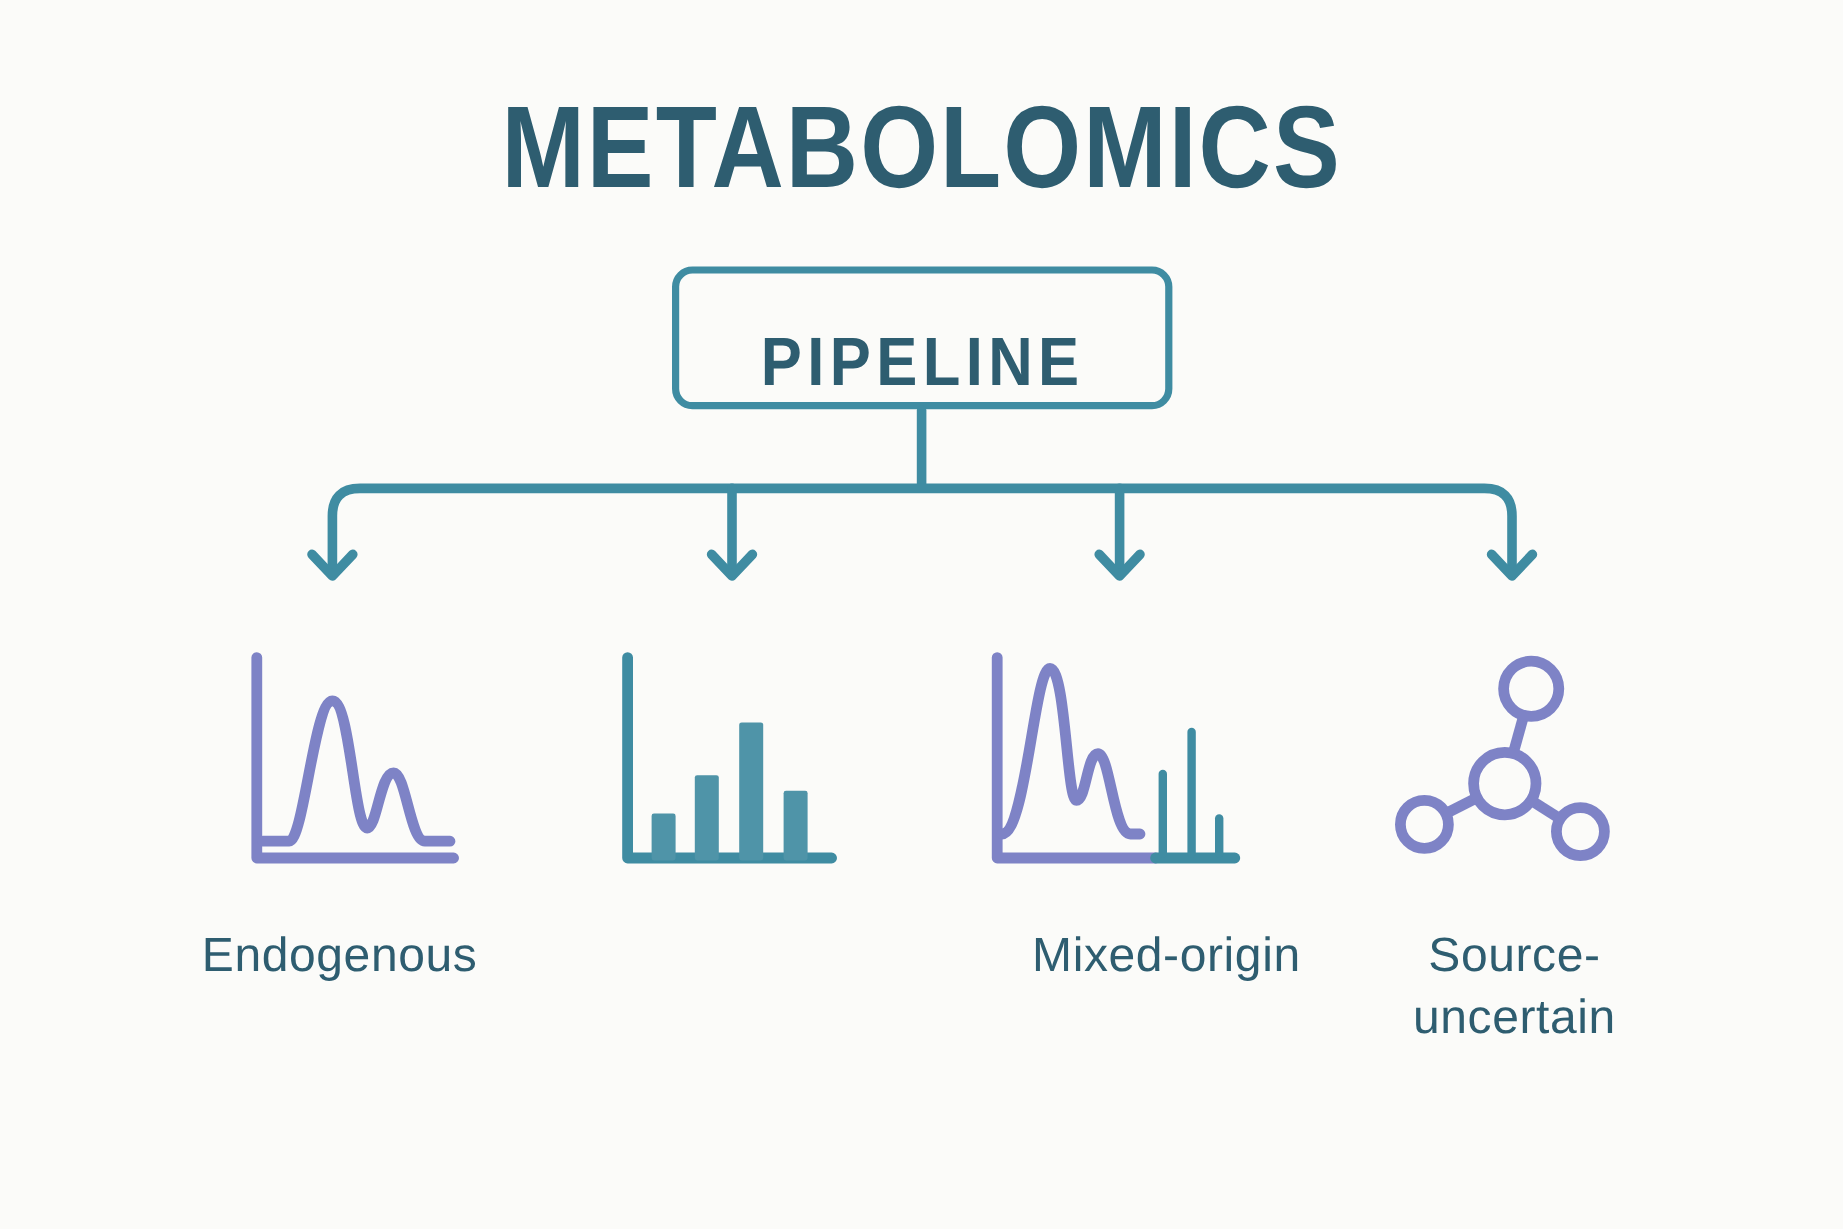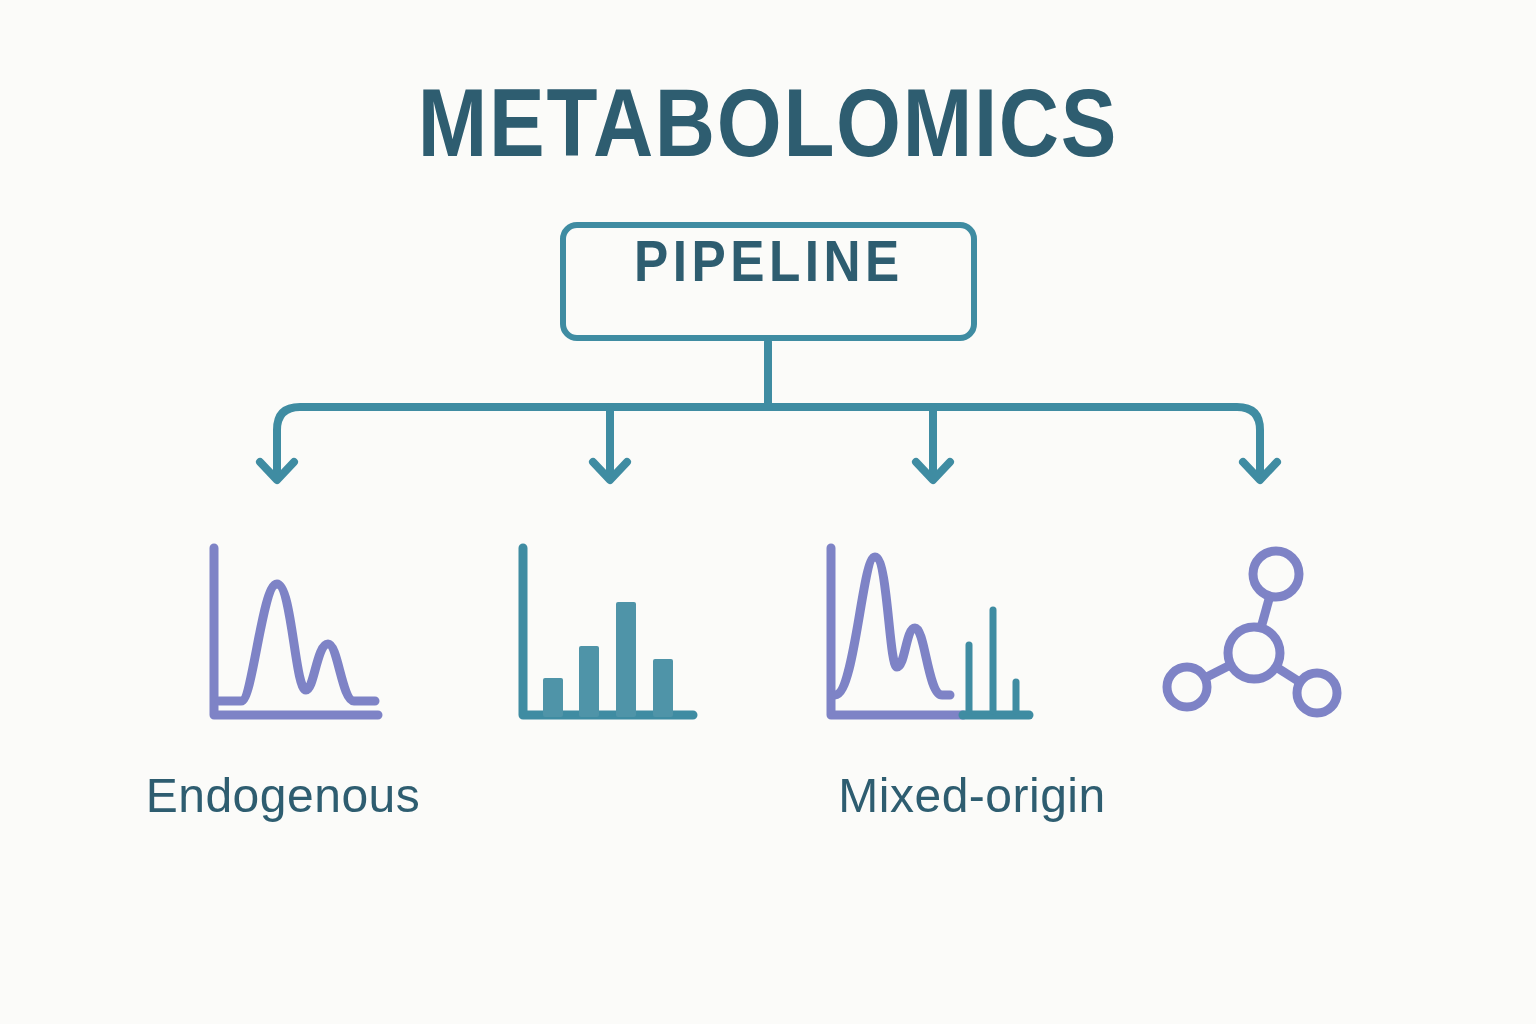--- a/index.html
+++ b/index.html
@@ -34,21 +34,21 @@
     transform-origin:center;
     white-space:nowrap;
   }
   .pipeline-box{
     position:absolute;
     left:560px;top:222px;
     width:417px;height:119px;
     border:6px solid var(--teal-stroke);
     border-radius:17px;
     background:var(--background);
-    display:flex;align-items:flex-start;justify-content:center;
+    display:flex;align-items:flex-end;justify-content:center;
   }
   .pipeline-label{
     font-size:57px;
     font-weight:700;
     letter-spacing:5px;
     color:var(--dark-teal-text);
     transform:scaleX(0.9);
     transform-origin:center;
     white-space:nowrap;
   }
@@ -63,21 +63,21 @@
   .fill-bg{fill:var(--background);}
   .no-fill{fill:none;}
   .icon{position:absolute;}
   .icon-endogenous{left:204px;top:540px;}
   .icon-exogenous{left:514px;top:540px;}
   .icon-mixed{left:822px;top:540px;}
   .icon-molecule{left:1160px;top:540px;}
   .branch-label{
     position:absolute;
     top:770px;
-    font-size:48px;
+    font-size:40px;
     font-weight:500;
     line-height:52px;
     letter-spacing:0.5px;
     color:var(--dark-teal-text);
     text-align:center;
   }
   .label-0{left:133px;width:300px;}
   .label-1{left:462px;width:300px;}
   .label-2{left:822px;width:300px;}
   .label-3{left:1127px;width:270px;}
@@ -141,14 +141,15 @@
     <g class="fill-bg stroke-purple" stroke-width="9">
       <circle cx="94" cy="113" r="26"></circle>
       <circle cx="116" cy="34" r="23"></circle>
       <circle cx="27" cy="147" r="20"></circle>
       <circle cx="157" cy="153" r="20"></circle>
     </g>
   </svg>
 
   <div class="branch-label label-0">Endogenous</div>
   <div class="branch-label label-2">Mixed-origin</div>
+  <div class="branch-label label-3">Source-uncertain</div>
 
 </div>
 
 </body></html>

